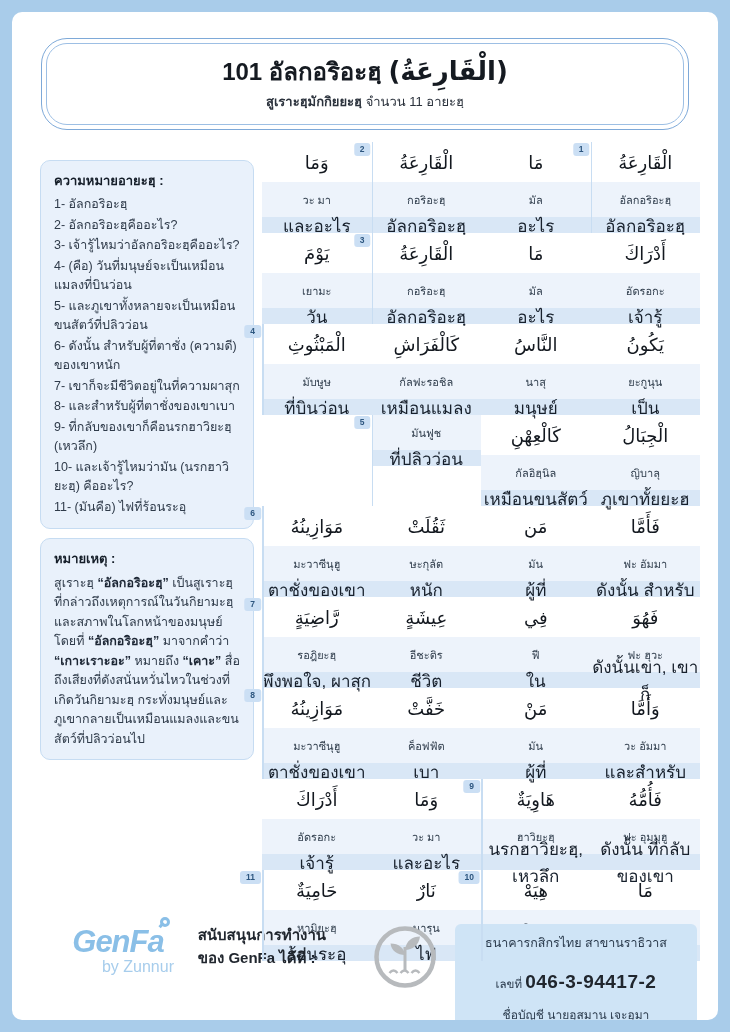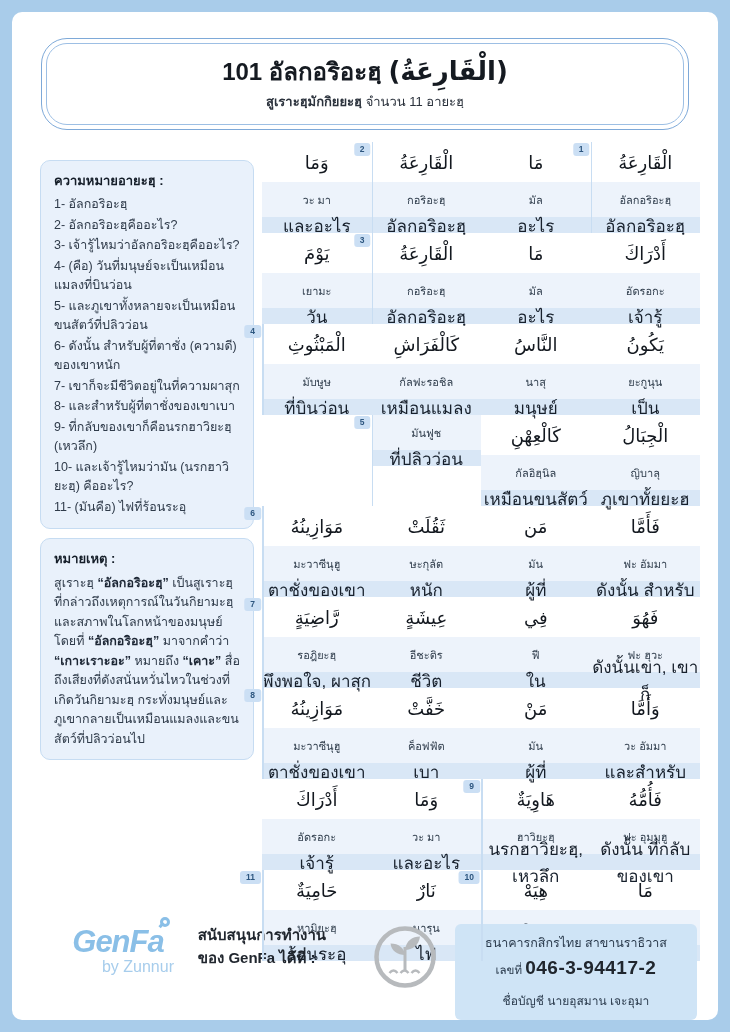--- a/index.html
+++ b/index.html
@@ -43,21 +43,21 @@
   .footer{position:absolute;left:28px;right:21px;bottom:20px;height:76px;display:flex;align-items:flex-start;justify-content:space-between;}
   .genfa-logo{width:156px;text-align:center;position:relative;}
   .genfa-text{font-size:31px;font-weight:bold;font-style:italic;color:var(--genfa_blue);letter-spacing:-1px;}
   .genfa-mag{position:absolute;top:-7px;right:26px;width:10px;height:10px;border:3px solid var(--genfa_blue);border-radius:50%;}
   .genfa-mag::after{content:"";position:absolute;width:3px;height:6px;background:var(--genfa_blue);left:-3px;bottom:-4px;transform:rotate(40deg);}
   .genfa-sub{font-size:16px;color:#a7cdec;text-align:right;padding-right:22px;margin-top:-2px;}
   .support-text{width:158px;font-weight:bold;font-size:15px;line-height:1.5;color:#20262e;}
   .bank-circle{width:96px;display:flex;justify-content:center;align-items:center;}
   .bank-box{width:242px;background:var(--bank_box_bg);border-radius:6px;padding:9px 12px 10px;text-align:center;}
   .bank-line1{font-size:12.5px;color:#2a3a4c;}
-  .bank-acc{margin-top:4px;}
+  .bank-acc{margin-top:18px;}
   .bank-acc .lbl{font-size:11.5px;color:#2a3a4c;}
   .bank-acc .num{font-size:19px;font-weight:bold;color:#20262e;letter-spacing:0.5px;}
   .bank-line3{font-size:12px;color:#2a3a4c;margin-top:12px;}
 </style>
 </head>
 <body>
 
 <div class="card">
 
   <div class="title-frame"></div>

